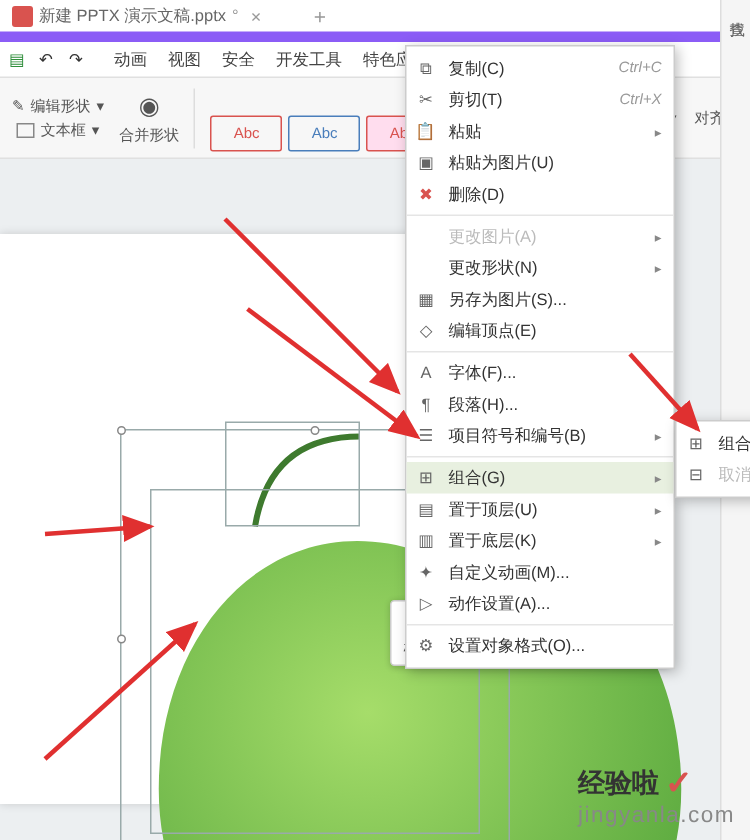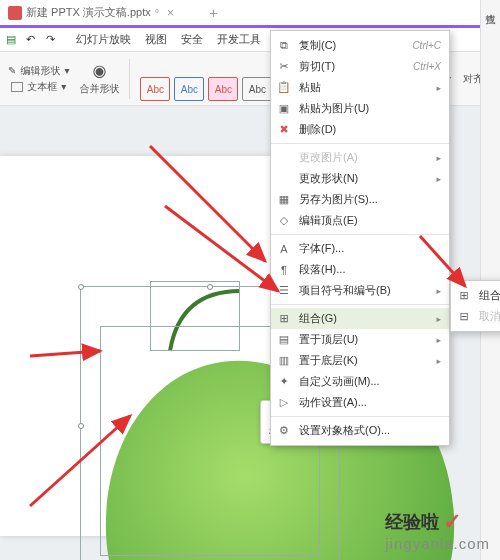--- a/index.html
+++ b/index.html
@@ -1,33 +1,33 @@
 <!DOCTYPE html>
 <html><head>
 <meta charset="utf-8">
 <style>
   * { box-sizing: border-box; margin: 0; padding: 0; }
   body { font-family: "Microsoft YaHei", sans-serif; font-size: 11px; background: #fff; width: 500px; height: 560px; overflow: hidden; position: relative; color: #333; }
   
-  .titlebar { height: 28px; background: #fff; display: flex; align-items: center; border-bottom: 3px solid #8b5cf6; gap: 19px; }
+  .titlebar { height: 28px; background: #fff; display: flex; align-items: center; border-bottom: 7px solid #8b5cf6; gap: 19px; }
   .tab { display: flex; align-items: center; gap: 4px; padding: 4px 8px; font-size: 11px; color: #666; }
   .tab-icon { width: 14px; height: 14px; background: #d9534f; border-radius: 2px; }
   .tab-close { color: #999; margin-left: 4px; font-size: 12px; }
   .tab-add { color: #999; padding: 0 8px; font-size: 14px; }
   
   .menubar { height: 24px; display: flex; align-items: center; padding-left: 6px; gap: 2px; border-bottom: 1px solid #e0e0e0; }
   .menu-icon-group { display: flex; gap: 6px; align-items: center; padding-right: 8px; }
   .mi { width: 14px; height: 14px; display:inline-block; }
   .menu-item { padding: 2px 6px; font-size: 11px; color: #444; }
   .menu-item.active { background: #2f8e3b; color: #fff; border-radius: 2px; }
   
   .toolbar { height: 54px; background: #f7f7f7; border-bottom: 1px solid #e0e0e0; display: flex; align-items: center; padding: 4px 8px; gap: 10px; }
   .tool-group { display: flex; flex-direction: column; align-items: center; gap:2px; font-size:10px; color:#555;}
   .tool-row { display:flex; gap:4px; align-items:center; }
-  .shape-abc { width:30px; height:24px; border:1px solid; border-radius:2px; display:flex; align-items:center; justify-content:center; font-size:10px;margin-top:21px; }
+  .shape-abc { width:48px; height:24px; border:1px solid; border-radius:2px; display:flex; align-items:center; justify-content:center; font-size:10px;margin-top:21px; }
   .abc1 { border-color:#d9534f; color:#d9534f; }
   .abc2 { border-color:#4a7ebb; color:#4a7ebb; }
   .abc3 { border-color:#d9534f; color:#d9534f; background:#fde; }
   .abc4 { border-color:#888; color:#555; }
   .divider { width:1px; height:40px; background:#ddd; }
   .right-tb { margin-left:auto; display:flex; gap:4px; }
   .rtbtn { font-size:10px; color:#555; padding:2px 4px; }
   
   .canvas-area { position:absolute; top:106px; left:0; right:0; bottom:0; background:#eceff1; }
   .slide { position:absolute; top:50px; left:0; width:380px; height:380px; background:#fff; box-shadow:0 0 6px rgba(0,0,0,.15); }
@@ -75,21 +75,21 @@
   </div>
   <span class="tab-add">+</span>
 </div>
 
 <div class="menubar">
   <div class="menu-icon-group">
     <span class="mi" style="color:#2f8e3b;">▤</span>
     <span class="mi">↶</span>
     <span class="mi">↷</span>
   </div>
-  <span class="menu-item">幻灯片放映</span>
+  <span class="menu-item">动画</span>
   <span class="menu-item">视图</span>
   <span class="menu-item">安全</span>
   <span class="menu-item">开发工具</span>
   <span class="menu-item">特色应用</span>
   <span class="menu-item active">绘图工具</span>
   <span class="menu-item">文本工具</span>
 </div>
 
 <div class="toolbar">
   <div class="tool-group">

